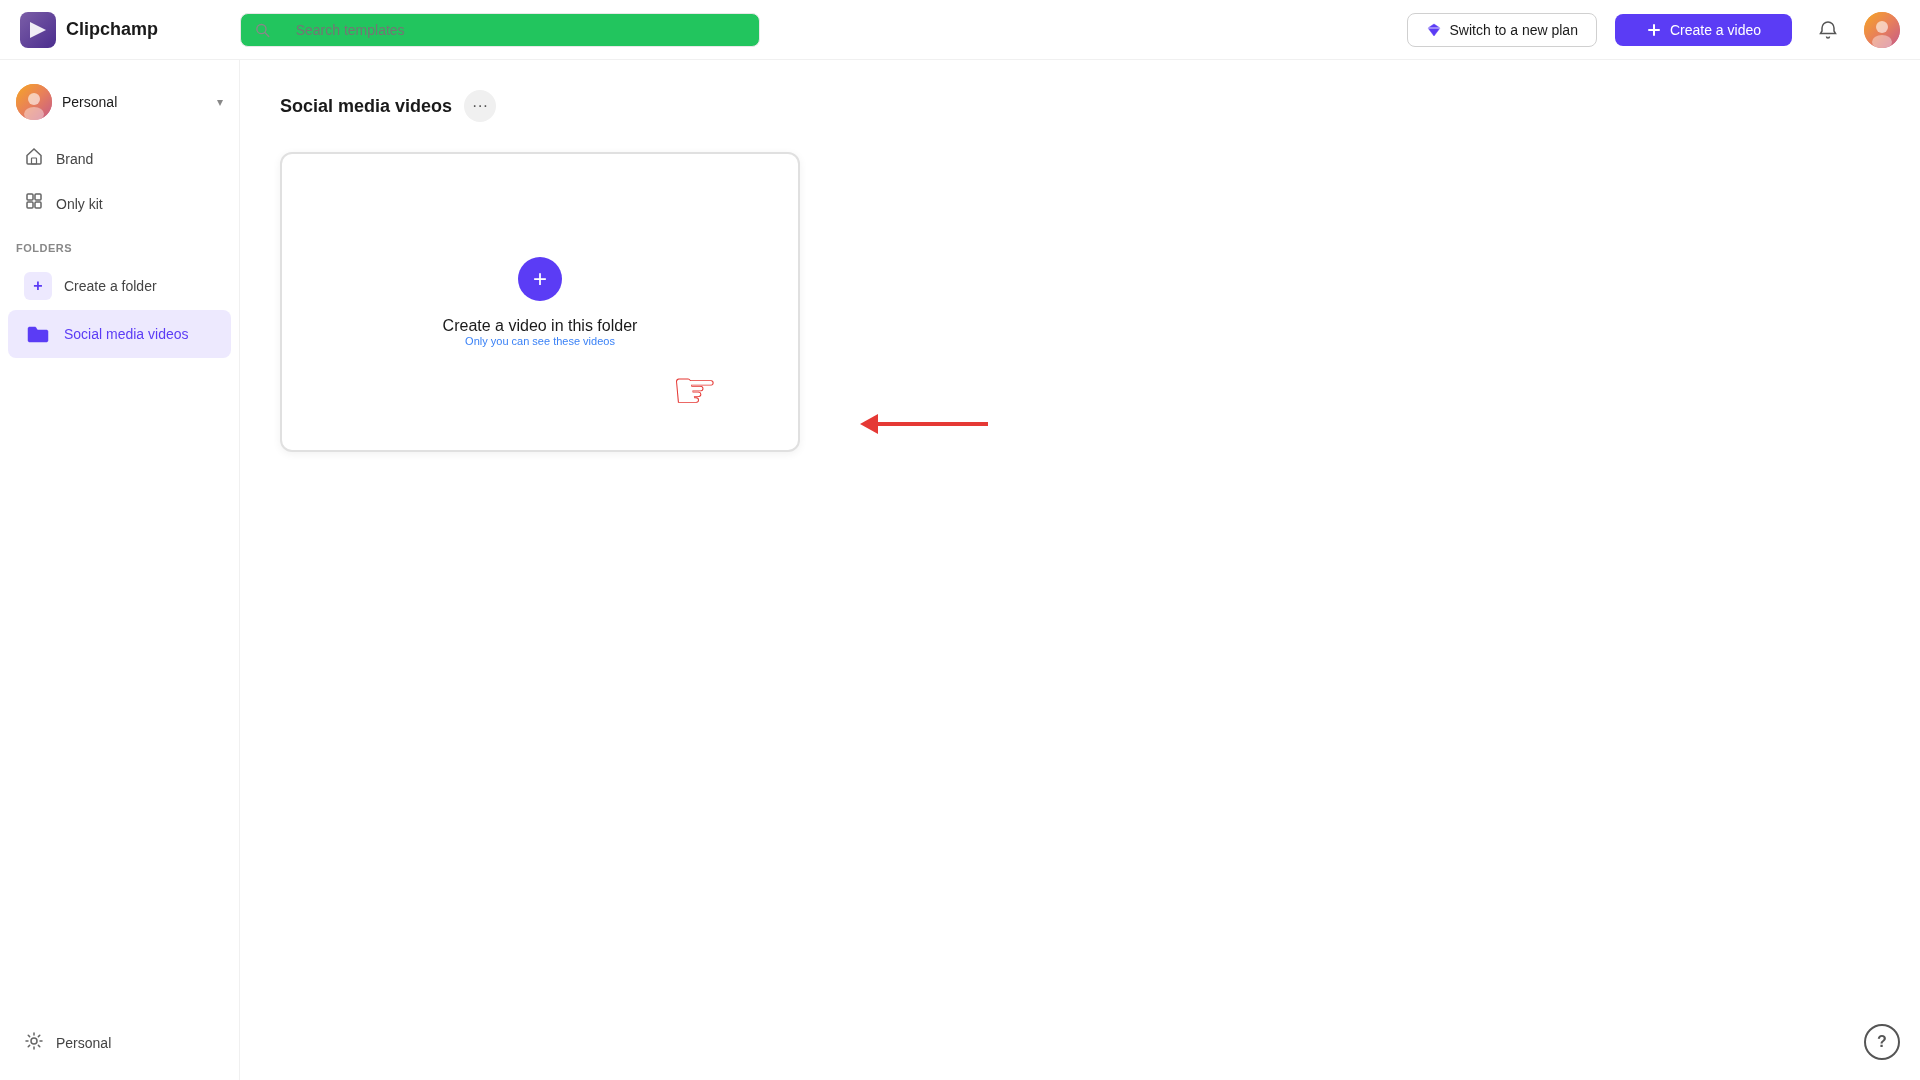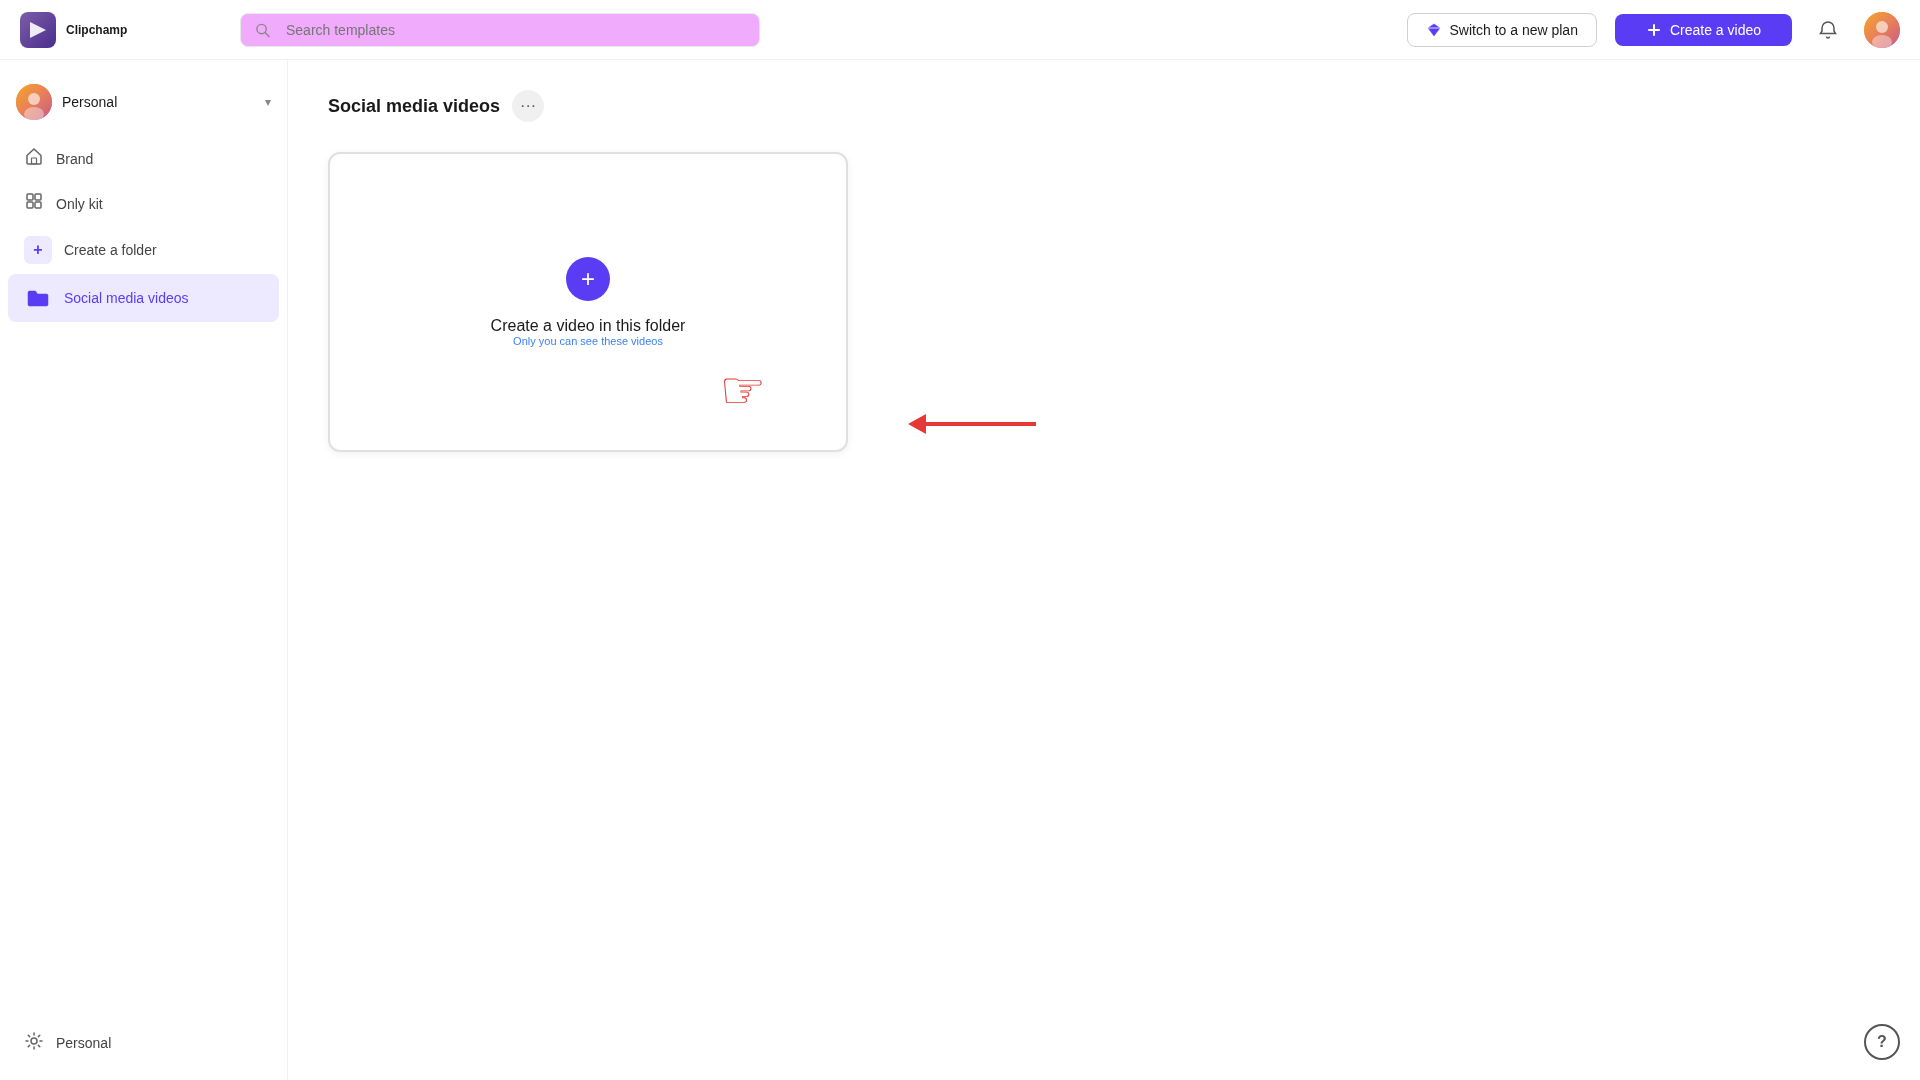--- a/index.html
+++ b/index.html
@@ -19,33 +19,33 @@
       display: flex;
       align-items: center;
       gap: 10px;
       min-width: 200px;
     }
     .logo-icon {
       width: 36px;
       height: 36px;
     }
     .logo-text {
-      font-size: 12px;
+      font-size: 18px;
       font-weight: 600;
       color: #1a1a1a;
     }
     .search-bar {
       flex: 1;
       max-width: 520px;
       display: flex;
       align-items: center;
-      background: #f0abfc;
+      background: #22c55e;
       border-radius: 8px;
       padding: 8px 14px;
-      gap: 16px;
+      gap: 26px;
       border: 1px solid #e8e8e8;
     }
     .search-bar input {
       border: none;
       background: transparent;
       outline: none;
       font-size: 14px;
       color: #555;
       width: 100%;
     }
@@ -103,21 +103,21 @@
 
     
     .main-layout {
       display: flex;
       flex: 1;
       overflow: hidden;
     }
 
     
     .sidebar {
-      width: 288px;
+      width: 240px;
       flex-shrink: 0;
       border-right: 1px solid #f0f0f0;
       display: flex;
       flex-direction: column;
       padding: 16px 0;
     }
     .user-section {
       display: flex;
       align-items: center;
       gap: 10px;
@@ -437,20 +437,21 @@
           <rect x="3" y="3" width="6" height="6" rx="1" stroke="#666" stroke-width="1.5" fill="none"></rect>
           <rect x="11" y="3" width="6" height="6" rx="1" stroke="#666" stroke-width="1.5" fill="none"></rect>
           <rect x="3" y="11" width="6" height="6" rx="1" stroke="#666" stroke-width="1.5" fill="none"></rect>
           <rect x="11" y="11" width="6" height="6" rx="1" stroke="#666" stroke-width="1.5" fill="none"></rect>
         </svg>
       </span>
       <span>Only kit</span>
     </div>
 
 
+    <div class="folders-label">FOLDERS</div>
 
     <div class="create-folder-item">
       <div class="folder-create-icon">+</div>
       <span>Create a folder</span>
     </div>
 
     <div class="social-media-item">
       <div class="folder-icon-purple">
         <svg width="22" height="18" viewBox="0 0 22 18" fill="none">
           <path d="M1 3.5C1 2.67 1.67 2 2.5 2H8.5L10.5 5H19.5C20.33 5 21 5.67 21 6.5V15.5C21 16.33 20.33 17 19.5 17H2.5C1.67 17 1 16.33 1 15.5V3.5Z" fill="#5b3cf5" stroke="#5b3cf5" stroke-width="0.5"></path>

